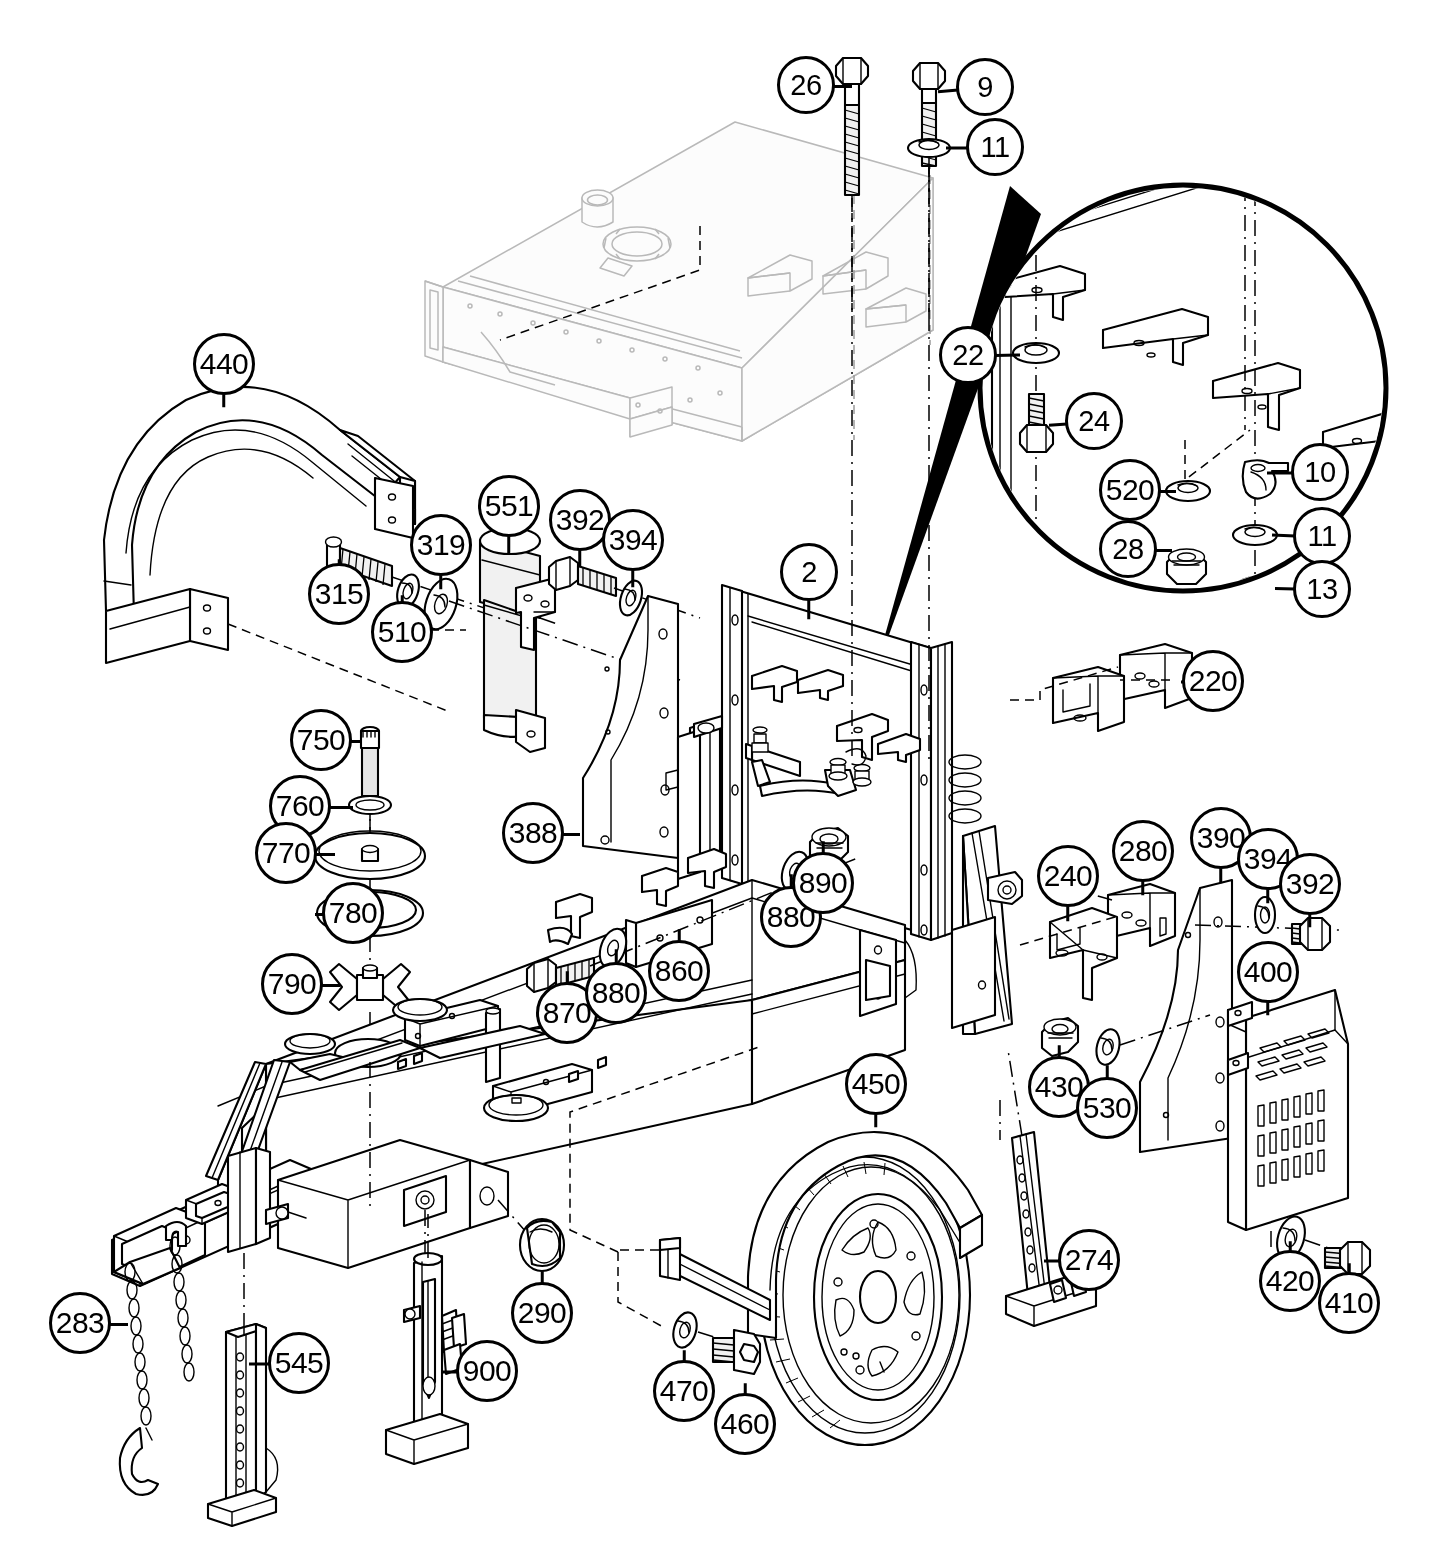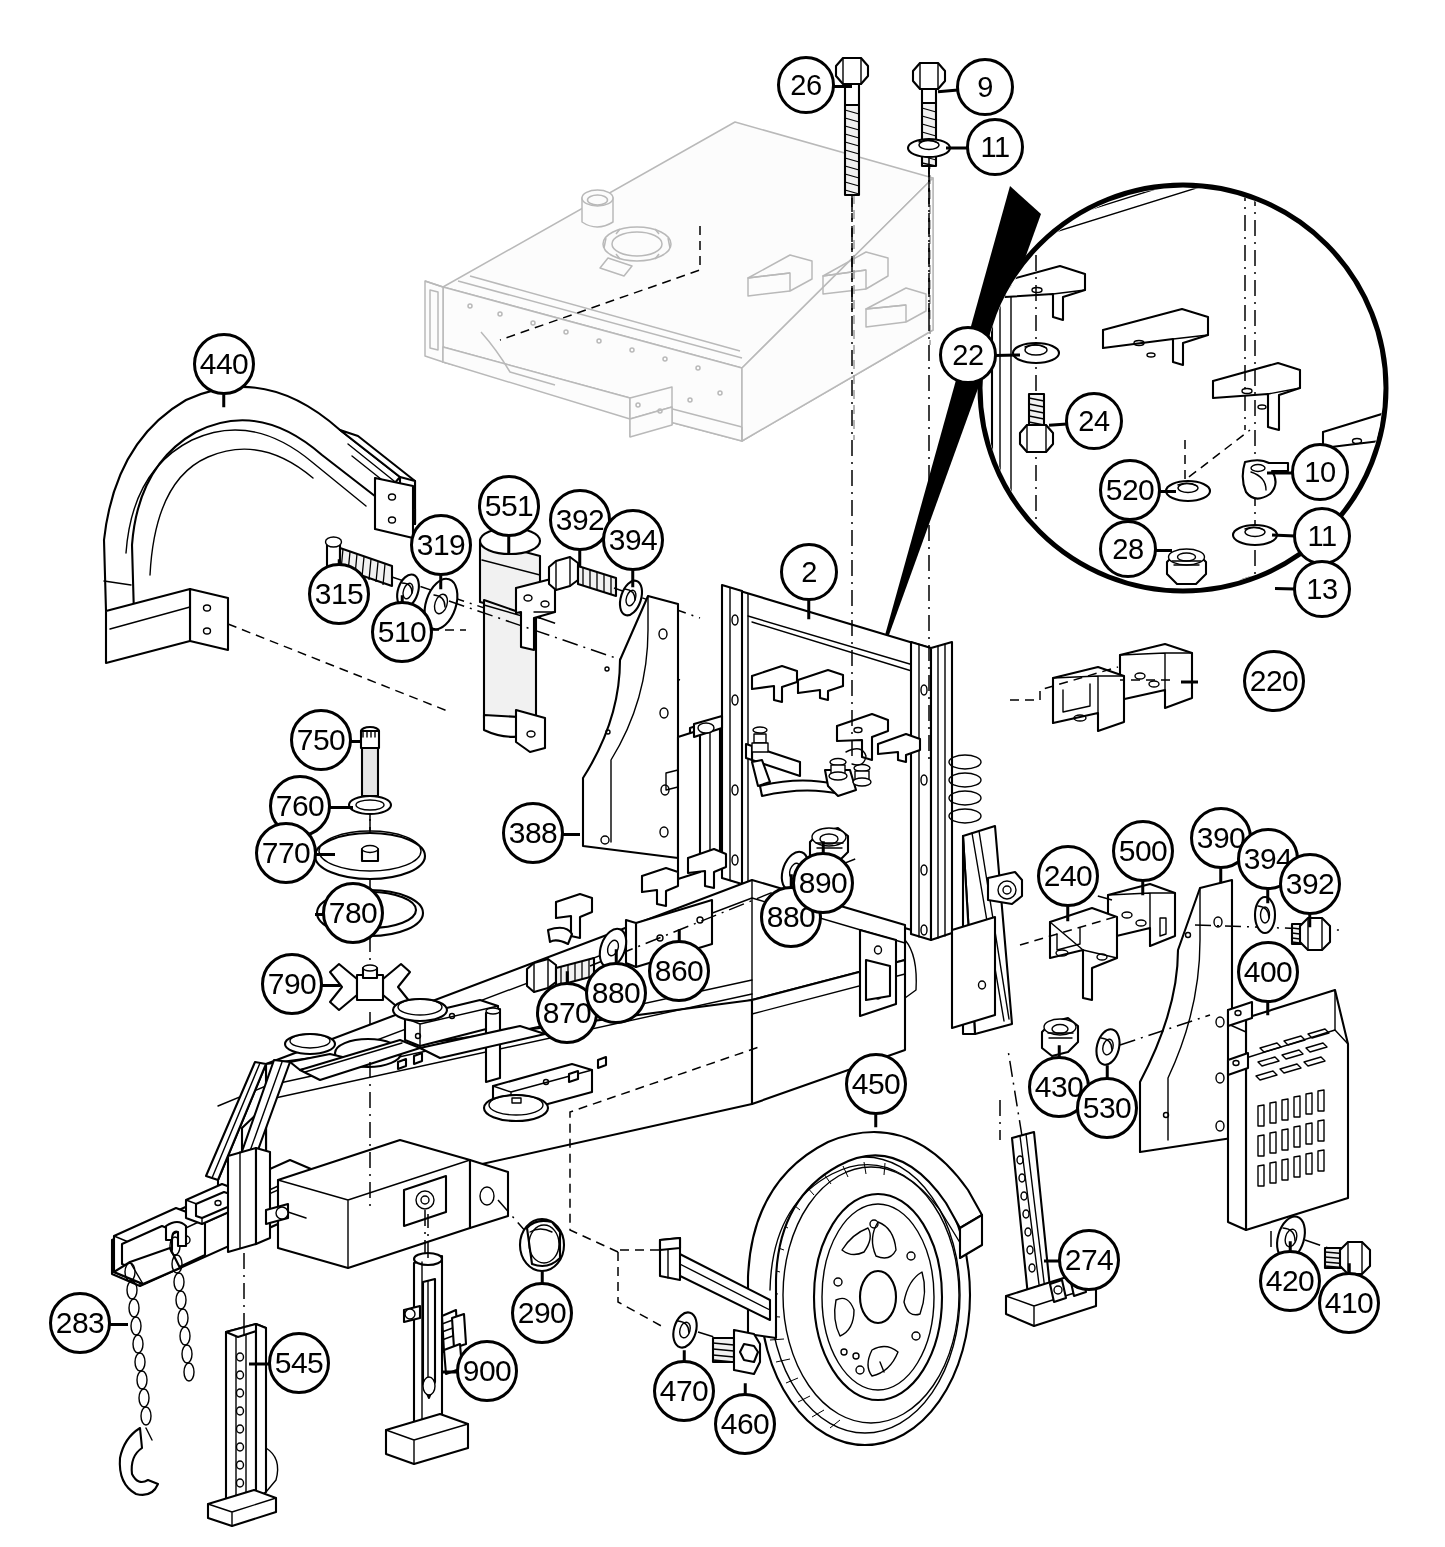--- a/index.html
+++ b/index.html
@@ -924,33 +924,33 @@
       <div class="callout c-m" style="left: 1322px; top: 536px;">11</div>
       <div class="callout c-m" style="left: 1128px; top: 549px;">28</div>
       <div class="callout c-m" style="left: 1322px; top: 589px;">13</div>
       <div class="callout c-l" style="left: 509px; top: 506px;">551</div>
       <div class="callout c-l" style="left: 580px; top: 520px;">392</div>
       <div class="callout c-l" style="left: 633px; top: 540px;">394</div>
       <div class="callout c-l" style="left: 441px; top: 545px;">319</div>
       <div class="callout c-l" style="left: 339px; top: 594px;">315</div>
       <div class="callout c-l" style="left: 402px; top: 632px;">510</div>
       <div class="callout c-m" style="left: 809px; top: 572px;">2</div>
-      <div class="callout c-l" style="left: 1274px; top: 681px; text-align: right;">220</div>
+      <div class="callout c-l" style="left: 1213px; top: 681px; text-align: right;">220</div>
       <div class="callout c-l" style="left: 533px; top: 833px;">388</div>
       <div class="callout c-l" style="left: 321px; top: 740px;">750</div>
       <div class="callout c-l" style="left: 300px; top: 806px;">760</div>
       <div class="callout c-l" style="left: 286px; top: 853px;">770</div>
       <div class="callout c-l" style="left: 286px; top: 913px; margin-left: 36px;">780</div>
       <div class="callout c-l" style="left: 292px; top: 984px;">790</div>
       <div class="callout c-l" style="left: 567px; top: 1013px;">870</div>
       <div class="callout c-l" style="left: 616px; top: 993px;">880</div>
       <div class="callout c-l" style="left: 679px; top: 971px;">860</div>
       <div class="callout c-l" style="left: 791px; top: 917px;">880</div>
       <div class="callout c-l" style="left: 823px; top: 883px;">890</div>
-      <div class="callout c-l" style="left: 1143px; top: 851px;">500</div>
+      <div class="callout c-l" style="left: 1143px; top: 851px;">280</div>
       <div class="callout c-l" style="left: 1221px; top: 838px;">390</div>
       <div class="callout c-l" style="left: 1268px; top: 859px;">394</div>
       <div class="callout c-l" style="left: 1310px; top: 884px;">392</div>
       <div class="callout c-l" style="left: 1068px; top: 876px;">240</div>
       <div class="callout c-l" style="left: 1268px; top: 972px;">400</div>
       <div class="callout c-l" style="left: 1059px; top: 1087px;">430</div>
       <div class="callout c-l" style="left: 1107px; top: 1108px;">530</div>
       <div class="callout c-l" style="left: 876px; top: 1084px;">450</div>
       <div class="callout c-l" style="left: 1089px; top: 1260px;">274</div>
       <div class="callout c-l" style="left: 1290px; top: 1281px;">420</div>

